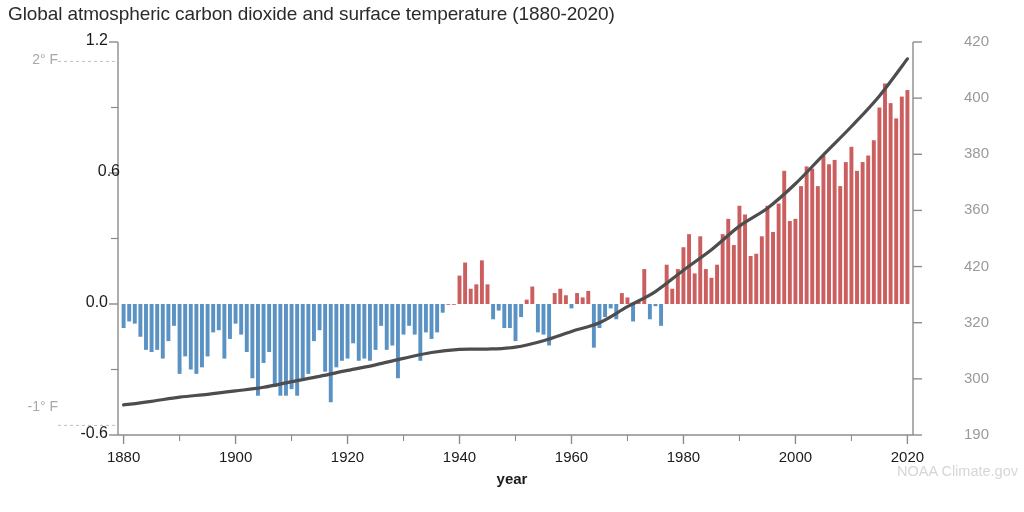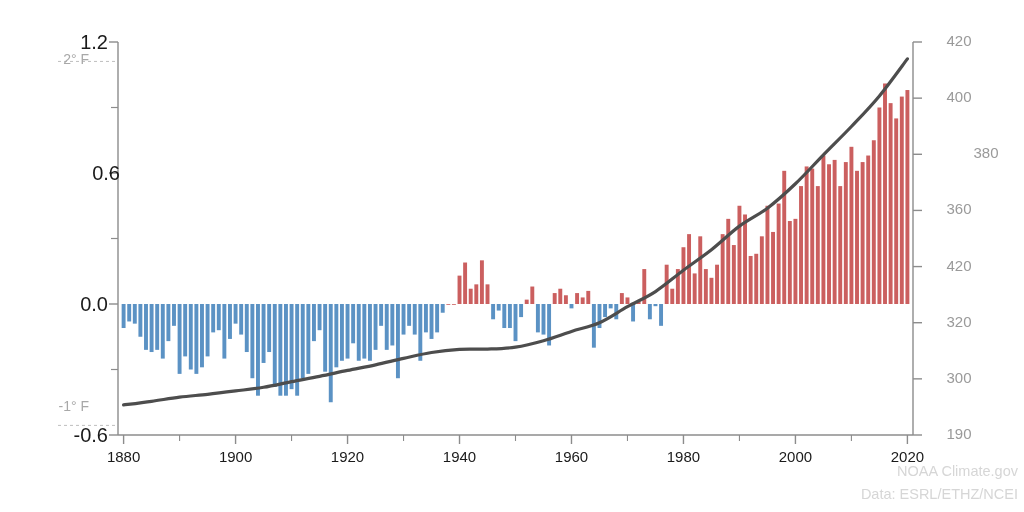--- a/index.html
+++ b/index.html
@@ -16,57 +16,60 @@
     font-size:19px;color:#2b2b2b;
     letter-spacing:-0.1px;
     white-space:nowrap;
   }
   .xlabel{
     position:absolute;left:0;top:470px;width:1024px;
     text-align:center;font-size:15px;font-weight:bold;color:#1a1a1a;
   }
   .tick-l{
     position:absolute;
-    font-size:20px;color:#1a1a1a;
+    font-size:16px;color:#1a1a1a;
     text-align:right;width:60px;
   }
   .tick-r{
     position:absolute;
     font-size:15px;color:#9a9a9a;
-    text-align:center;width:60px;
+    text-align:right;width:60px;
   }
   .tick-x{
     position:absolute;
     font-size:15px;color:#1a1a1a;
     text-align:center;width:70px;
   }
   .fmark{
     position:absolute;
     font-size:14px;color:#a8a8a8;
-    text-align:right;width:58px;padding-left:31px;
+    text-align:right;width:58px;
   }
   .attrib{
     position:absolute;right:6px;
     font-size:14.5px;color:#d6d6d6;
     text-align:center;white-space:nowrap;
   }
   svg{position:absolute;left:0;top:0;}
 </style>
 </head>
 <body>
 
 <div id="fig">
 
-
+  <div class="title">
+    <span>Global atmospheric carbon dioxide and surface temperature (1880-2020)</span>
+  </div>
+
+  <div class="xlabel">
+    <span>year</span>
+  </div>
 
   <div class="attrib" style="top:463px;">
     <span>NOAA Climate.gov</span>
-  </div>
-  <div class="attrib" style="top:486px;">
-    <span>Data: ESRL/ETHZ/NCEI</span>
   </div>
 
   <svg id="plot" width="1024" height="512">
       <line x1="58" y1="61.43166666666667" x2="118" y2="61.43166666666667" stroke="#bfbfbf" stroke-width="1" stroke-dasharray="3,3"></line>
       <line x1="58" y1="425.3933333333334" x2="118" y2="425.3933333333334" stroke="#bfbfbf" stroke-width="1" stroke-dasharray="3,3"></line>
       <rect x="121.64" y="304.00" width="3.92" height="24.02" fill="#5b92c4"></rect>
       <rect x="127.24" y="304.00" width="3.92" height="17.47" fill="#5b92c4"></rect>
       <rect x="132.84" y="304.00" width="3.92" height="19.65" fill="#5b92c4"></rect>
       <rect x="138.43" y="304.00" width="3.92" height="32.75" fill="#5b92c4"></rect>
       <rect x="144.03" y="304.00" width="3.92" height="45.85" fill="#5b92c4"></rect>
@@ -247,21 +250,21 @@
       <div class="tick-l" style="left: 48px; top: 293px; width: 60px;">0.0</div>
       <div class="tick-l" style="left: 60px; top: 162px; width: 60px;">0.6</div>
       <div class="tick-l" style="left: 48px; top: 31px; width: 60px;">1.2</div>
       <div class="fmark" style="left: 0px; top: 51.4317px; width: 58px;">2° F</div>
       <div class="fmark" style="left: 0px; top: 398px; width: 58px;">-1° F</div>
       <div class="tick-r" style="left: 929px; top: 425px; width: 60px;">190</div>
       <div class="tick-r" style="left: 929px; top: 368.857px; width: 60px;">300</div>
       <div class="tick-r" style="left: 929px; top: 312.714px; width: 60px;">320</div>
       <div class="tick-r" style="left: 929px; top: 256.571px; width: 60px;">420</div>
       <div class="tick-r" style="left: 929px; top: 200.429px; width: 60px;">360</div>
-      <div class="tick-r" style="left: 956px; top: 144.286px; width: 60px;">380</div>
+      <div class="tick-r" style="left: 929px; top: 144.286px; width: 60px;">380</div>
       <div class="tick-r" style="left: 929px; top: 88.1429px; width: 60px;">400</div>
       <div class="tick-r" style="left: 929px; top: 32px; width: 60px;">420</div>
       <div class="tick-x" style="left: 88.5986px; top: 448px; width: 70px;">1880</div>
       <div class="tick-x" style="left: 200.57px; top: 448px; width: 70px;">1900</div>
       <div class="tick-x" style="left: 312.542px; top: 448px; width: 70px;">1920</div>
       <div class="tick-x" style="left: 424.514px; top: 448px; width: 70px;">1940</div>
       <div class="tick-x" style="left: 536.486px; top: 448px; width: 70px;">1960</div>
       <div class="tick-x" style="left: 648.458px; top: 448px; width: 70px;">1980</div>
       <div class="tick-x" style="left: 760.43px; top: 448px; width: 70px;">2000</div>
       <div class="tick-x" style="left: 872.401px; top: 448px; width: 70px;">2020</div>

